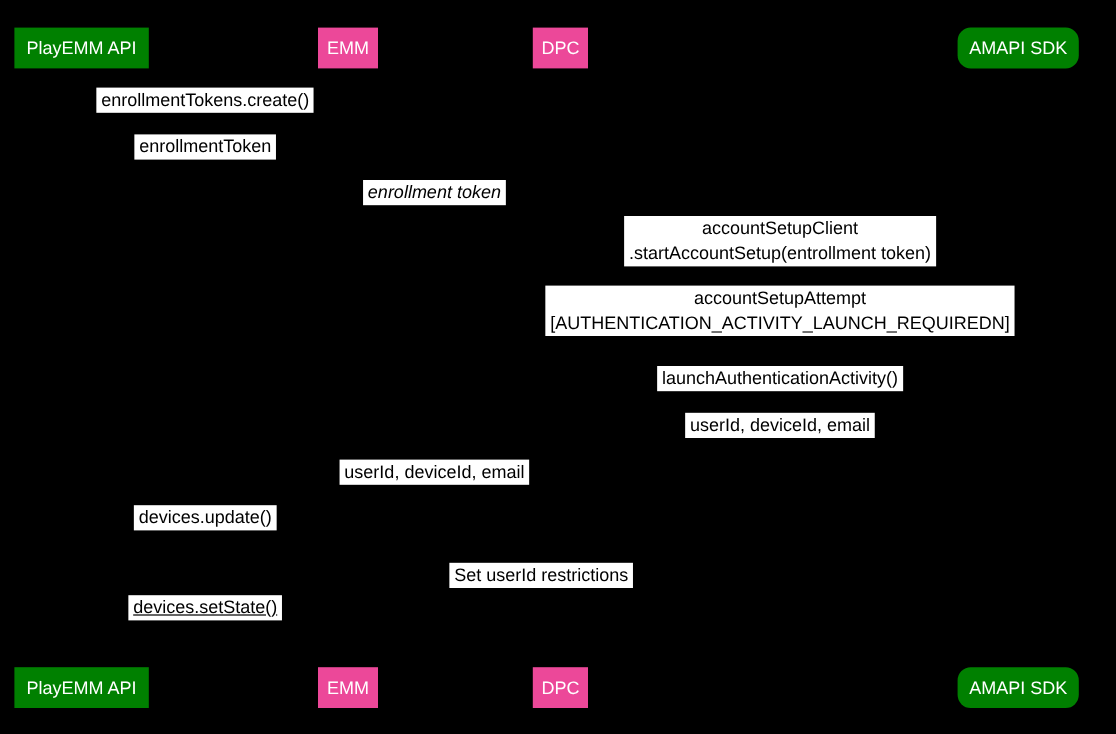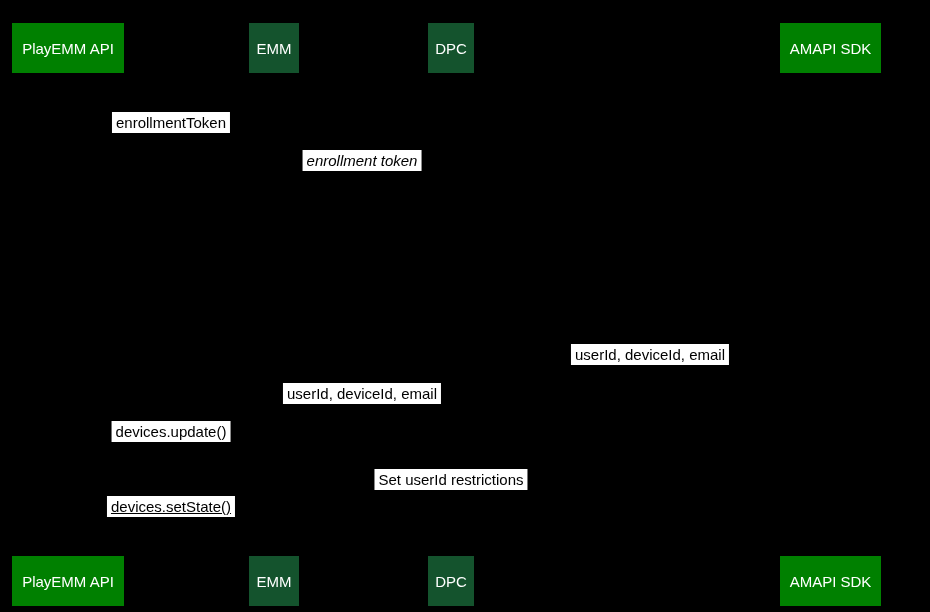--- a/index.html
+++ b/index.html
@@ -6,61 +6,67 @@
   .stage {
     position: relative;
     width: 930px;
     height: 612px;
     background: #000000;
     font-family: "Liberation Sans", sans-serif;
     overflow: hidden;
   }
   .actor {
     position: absolute;
-    height: 50px;
+    height: 34px;
     display: flex;
     align-items: center;
     justify-content: center;
     color: #ffffff;
     font-size: 15px;
     box-sizing: border-box;
   }
   .actor.green { background: #008000; }
-  .actor.blue  { background: #14532d; }
+  .actor.blue  { background: #ec4899; margin-left: 16px; }
   .msg {
     position: absolute;
     transform: translateX(-50%);
     background: #ffffff;
     color: #000000;
     font-size: 15px;
     line-height: 21px;
     padding: 0 4px;
     white-space: pre-line;
     text-align: center;
   }
   
   .a-playemm { left: 12px;  width: 112px; }
   .a-emm     { left: 249px; width: 50px;  }
   .a-dpc     { left: 428px; width: 46px;  }
-  .a-amapi   { left: 780px; width: 101px; }
+  .a-amapi   { left: 798px; width: 101px; border-radius: 11px; }
   .row-top    { top: 23px; }
   .row-bottom { top: 556px; }
 </style>
 </head>
 <body>
 
 <div class="stage">
 
   <div class="actor green a-playemm row-top">PlayEMM API</div>
   <div class="actor blue a-emm row-top">EMM</div>
   <div class="actor blue a-dpc row-top">DPC</div>
   <div class="actor green a-amapi row-top">AMAPI SDK</div>
 
+  <div class="msg" style="left:171px; top:73px;">enrollmentTokens.create()</div>
   <div class="msg" style="left:171px; top:112px;">enrollmentToken</div>
   <div class="msg" style="left:362px; top:150px;font-style:italic;">enrollment token</div>
+  <div class="msg" style="left:650px; top:180px;">accountSetupClient
+.startAccountSetup(entrollment token)</div>
+  <div class="msg" style="left:650px; top:238px;">accountSetupAttempt
+[AUTHENTICATION_ACTIVITY_LAUNCH_REQUIREDN]</div>
+  <div class="msg" style="left:650px; top:305px;">launchAuthenticationActivity()</div>
   <div class="msg" style="left:650px; top:344px;">userId, deviceId, email</div>
   <div class="msg" style="left:362px; top:383px;">userId, deviceId, email</div>
   <div class="msg" style="left:171px; top:421px;">devices.update()</div>
   <div class="msg" style="left:451px; top:469px;">Set userId restrictions</div>
   <div class="msg" style="left:171px; top:496px;text-decoration:underline;">devices.setState()</div>
 
   <div class="actor green a-playemm row-bottom">PlayEMM API</div>
   <div class="actor blue a-emm row-bottom">EMM</div>
   <div class="actor blue a-dpc row-bottom">DPC</div>
   <div class="actor green a-amapi row-bottom">AMAPI SDK</div>

